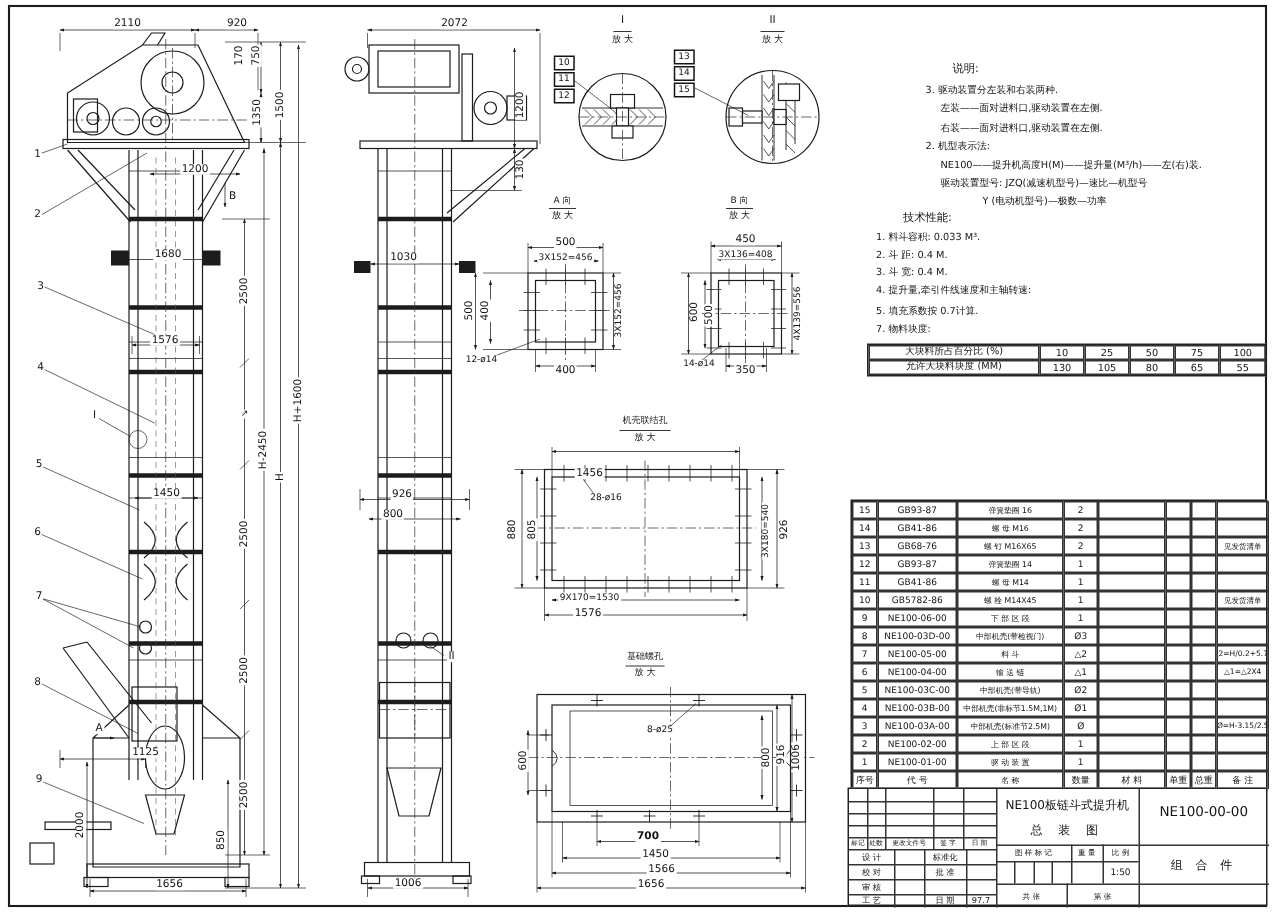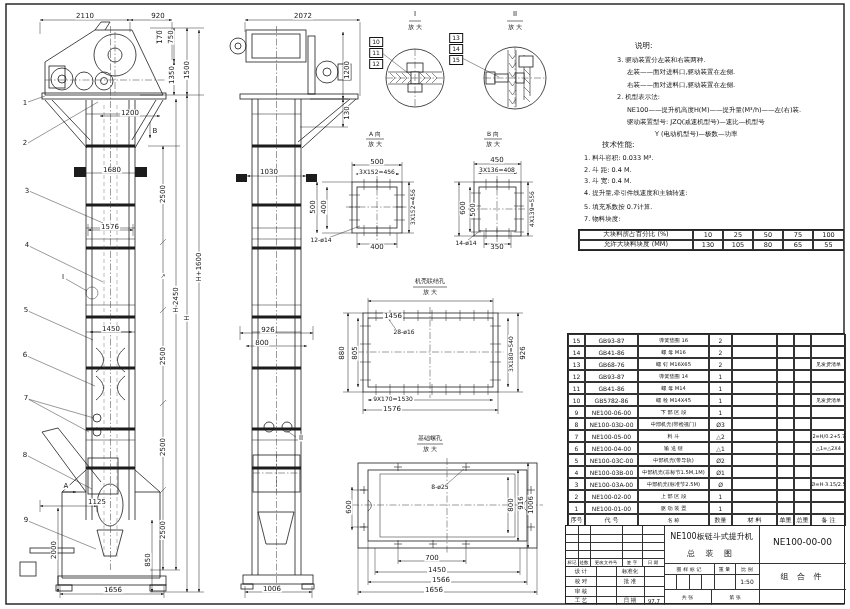--- a/index.html
+++ b/index.html
@@ -355,21 +355,21 @@
       <span class="lbl rot" style="left: 523px; top: 353px;">926</span>
       <span class="lbl" style="font-size: 6px; left: 393px; top: 399px;">9X170=1530</span>
       <span class="lbl" style="left: 392px; top: 409px;">1576</span>
       <span class="lbl" style="font-size: 6px; left: 430px; top: 438px;">基础螺孔</span>
       <span class="lbl" style="font-size: 6px; left: 430px; top: 449px;">放 大</span>
       <span class="lbl" style="font-size: 6px; left: 440px; top: 487px;">8-ø25</span>
       <span class="lbl rot" style="left: 349px; top: 507px;">600</span>
       <span class="lbl rot" style="left: 511px; top: 505px;">800</span>
       <span class="lbl rot" style="left: 521px; top: 503px;">916</span>
       <span class="lbl rot" style="left: 531px; top: 505px;">1006</span>
-      <span class="lbl" style="left: 432px; top: 558px;">700</span>
+      <span class="lbl" style="left: 432px; top: 558px; font-weight: bold;">700</span>
       <span class="lbl" style="left: 437px; top: 570px;">1450</span>
       <span class="lbl" style="left: 441px; top: 580px;">1566</span>
       <span class="lbl" style="left: 434px; top: 590px;">1656</span>
     </div>
 
 <div class="sec" id="notes" style="left:609px;top:41px;width:268px">
   <div class="ttl">说明:</div>
   <div id="notes-lines">
         <div class="nline ind0">3. 驱动装置分左装和右装两种.</div>
         <div class="nline ind1">左装——面对进料口,驱动装置在左侧.</div>

